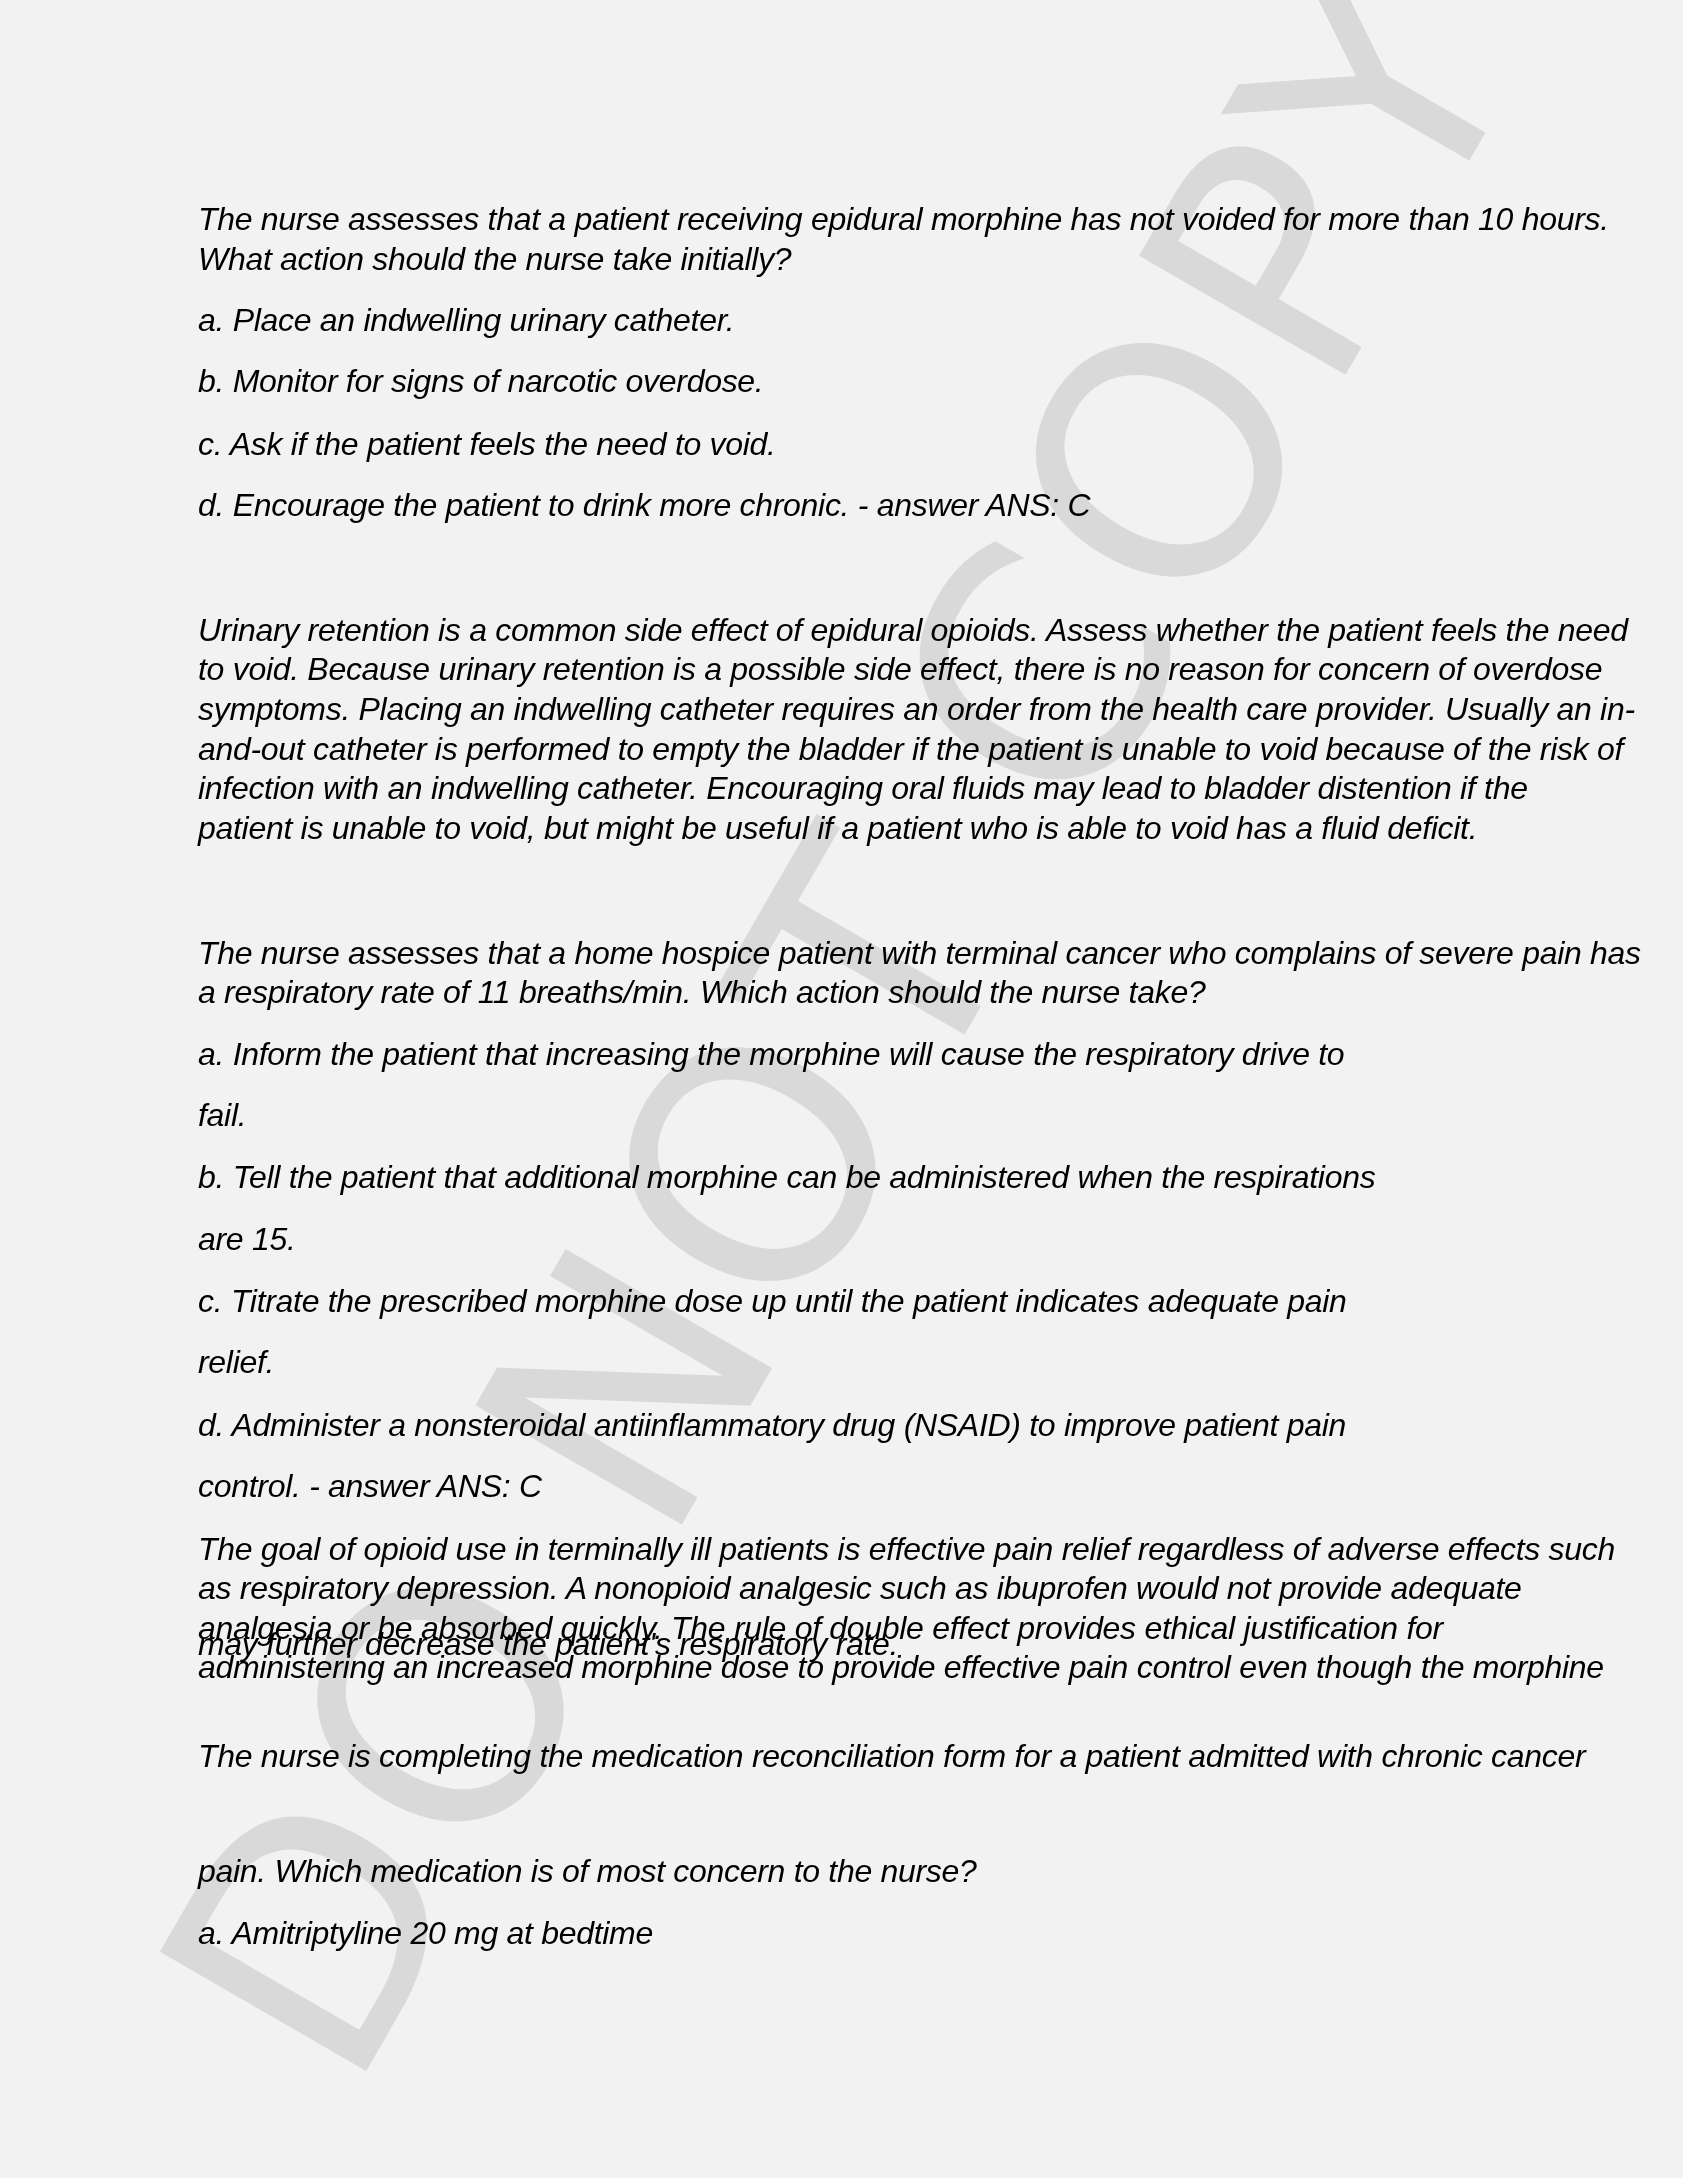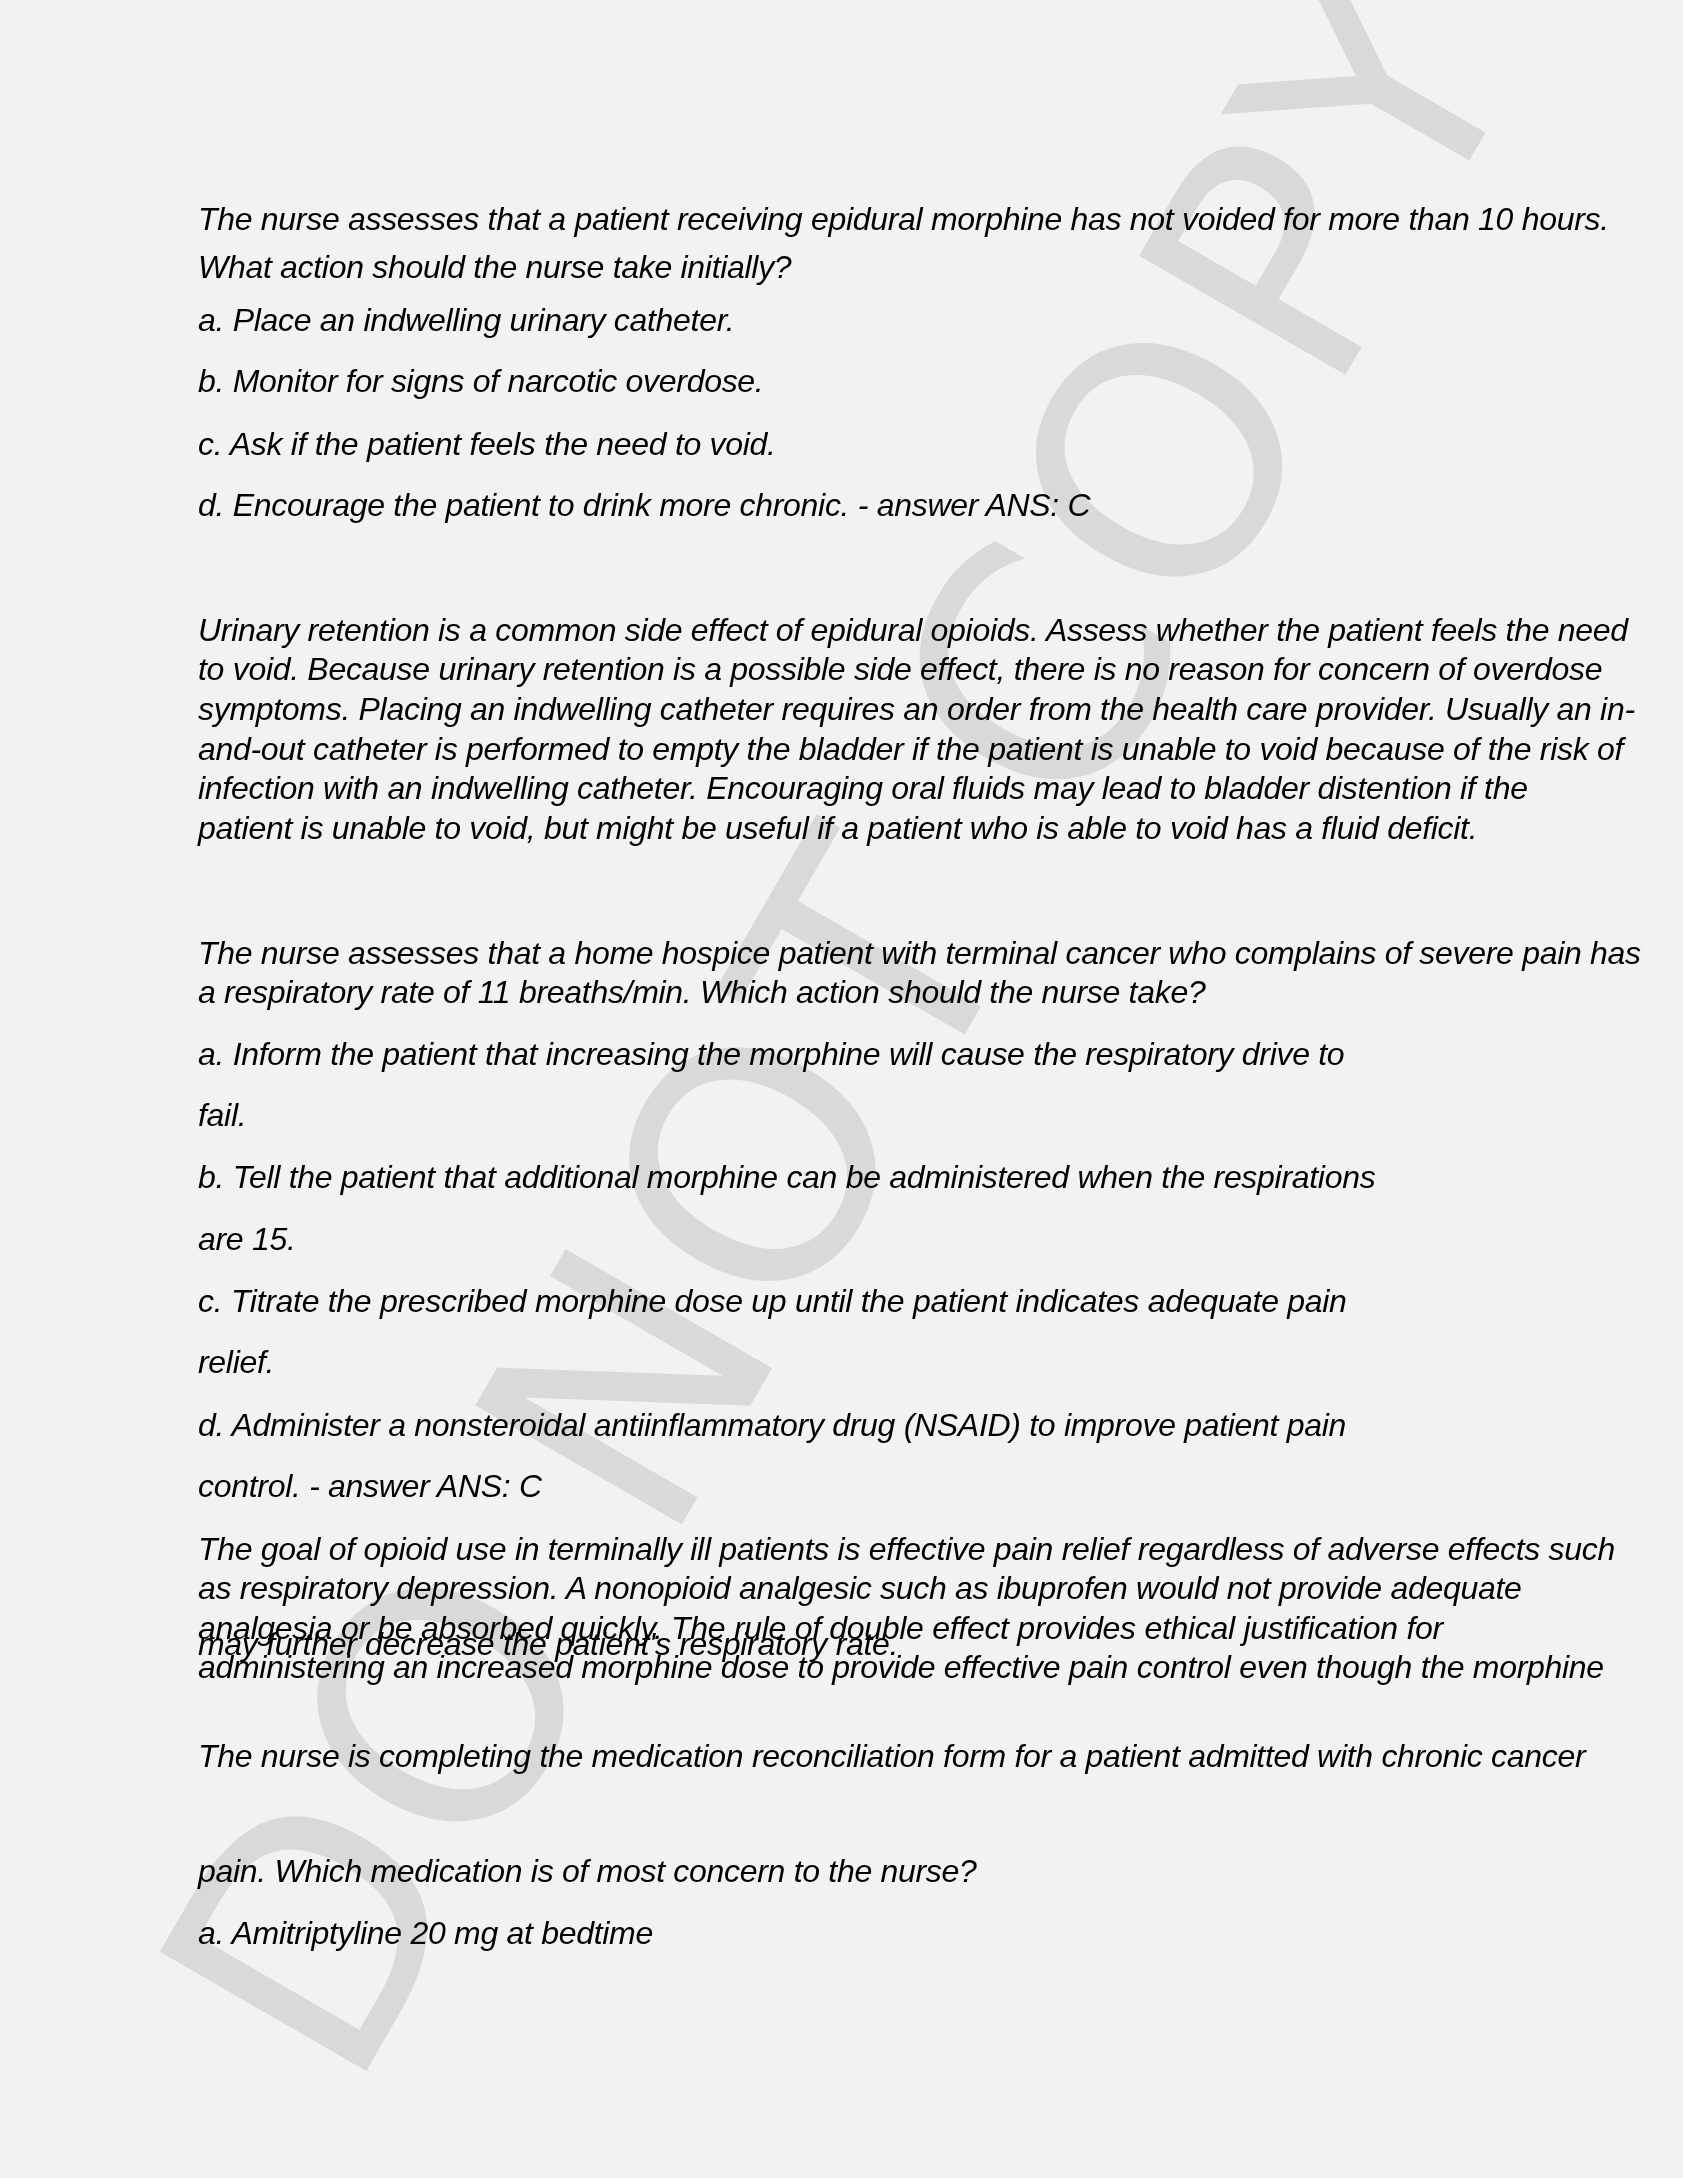--- a/index.html
+++ b/index.html
@@ -48,21 +48,21 @@
   </style>
 </head>
 <body>
 
 <div class="watermark">DO NOT COPY</div>
 
 <div class="page">
 
   <div>
     <div class="line" style="top:203px">The nurse assesses that a patient receiving epidural morphine has not voided for more than 10 hours.</div>
-    <div class="line" style="top:251px">What action should the nurse take initially?</div>
+    <div class="line" style="top:243px">What action should the nurse take initially?</div>
     <div class="line" style="top:304px">a. Place an indwelling urinary catheter.</div>
     <div class="line" style="top:365px">b. Monitor for signs of narcotic overdose.</div>
     <div class="line" style="top:428px">c. Ask if the patient feels the need to void.</div>
     <div class="line" style="top:489px">d. Encourage the patient to drink more chronic. - answer ANS: C</div>
 
     <div>
       <div class="line" style="top:614px">Urinary retention is a common side effect of epidural opioids. Assess whether the patient feels the need</div>
       <div class="line" style="top:653px">to void. Because urinary retention is a possible side effect, there is no reason for concern of overdose</div>
       <div class="line" style="top:693px">symptoms. Placing an indwelling catheter requires an order from the health care provider. Usually an in-</div>
       <div class="line" style="top:733px">and-out catheter is performed to empty the bladder if the patient is unable to void because of the risk of</div>

